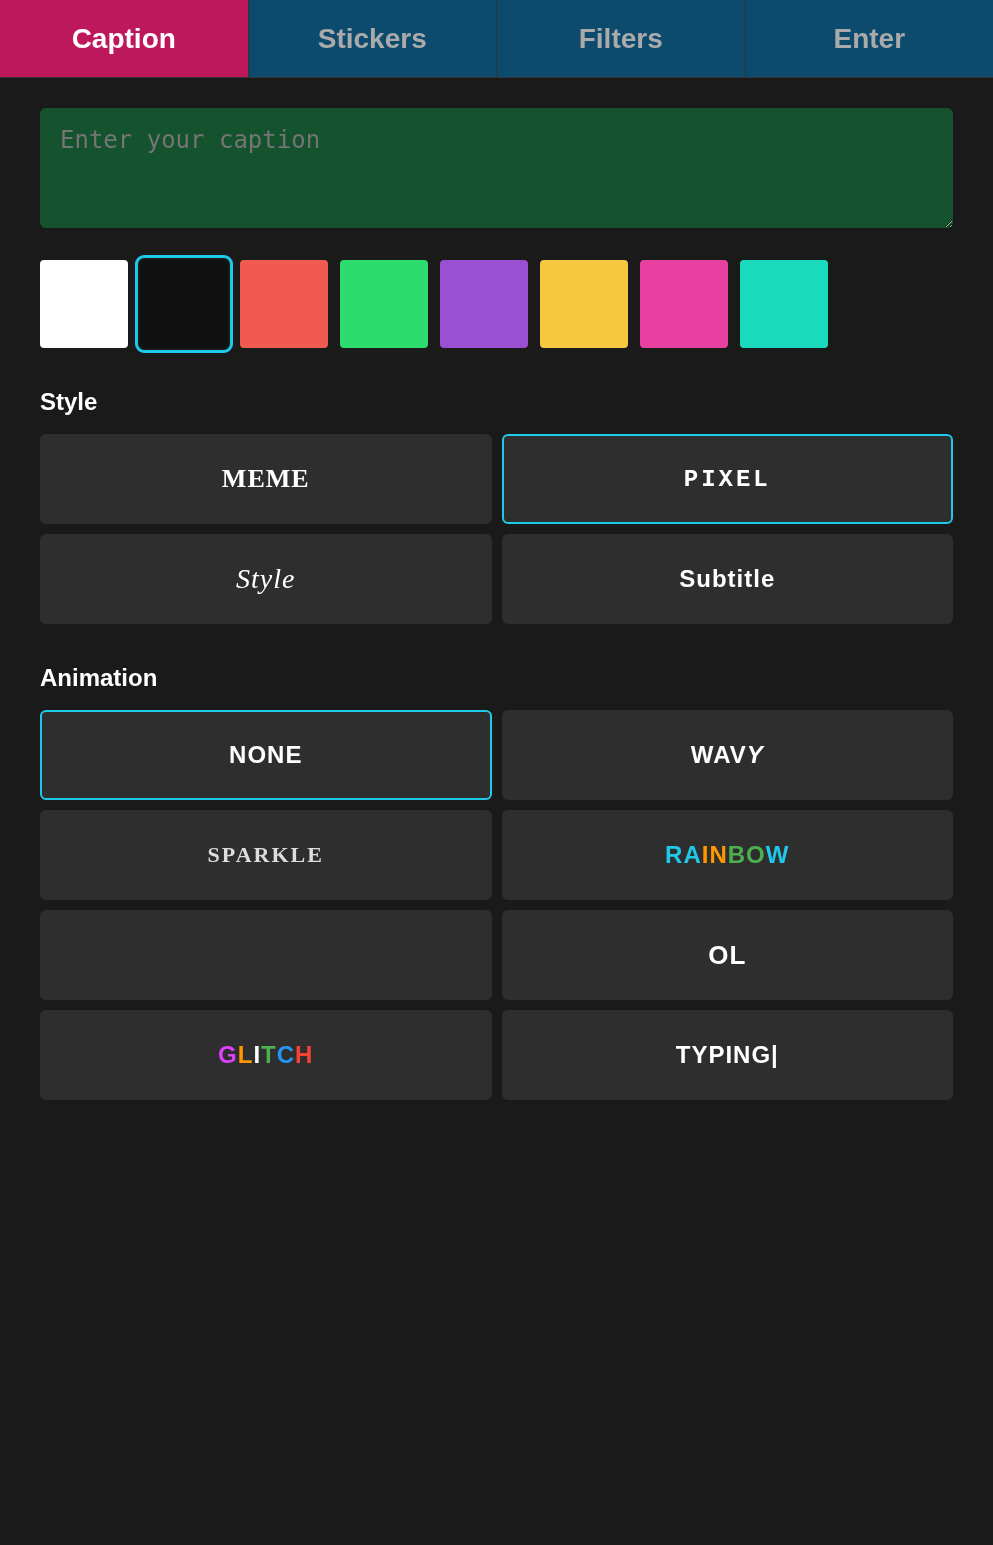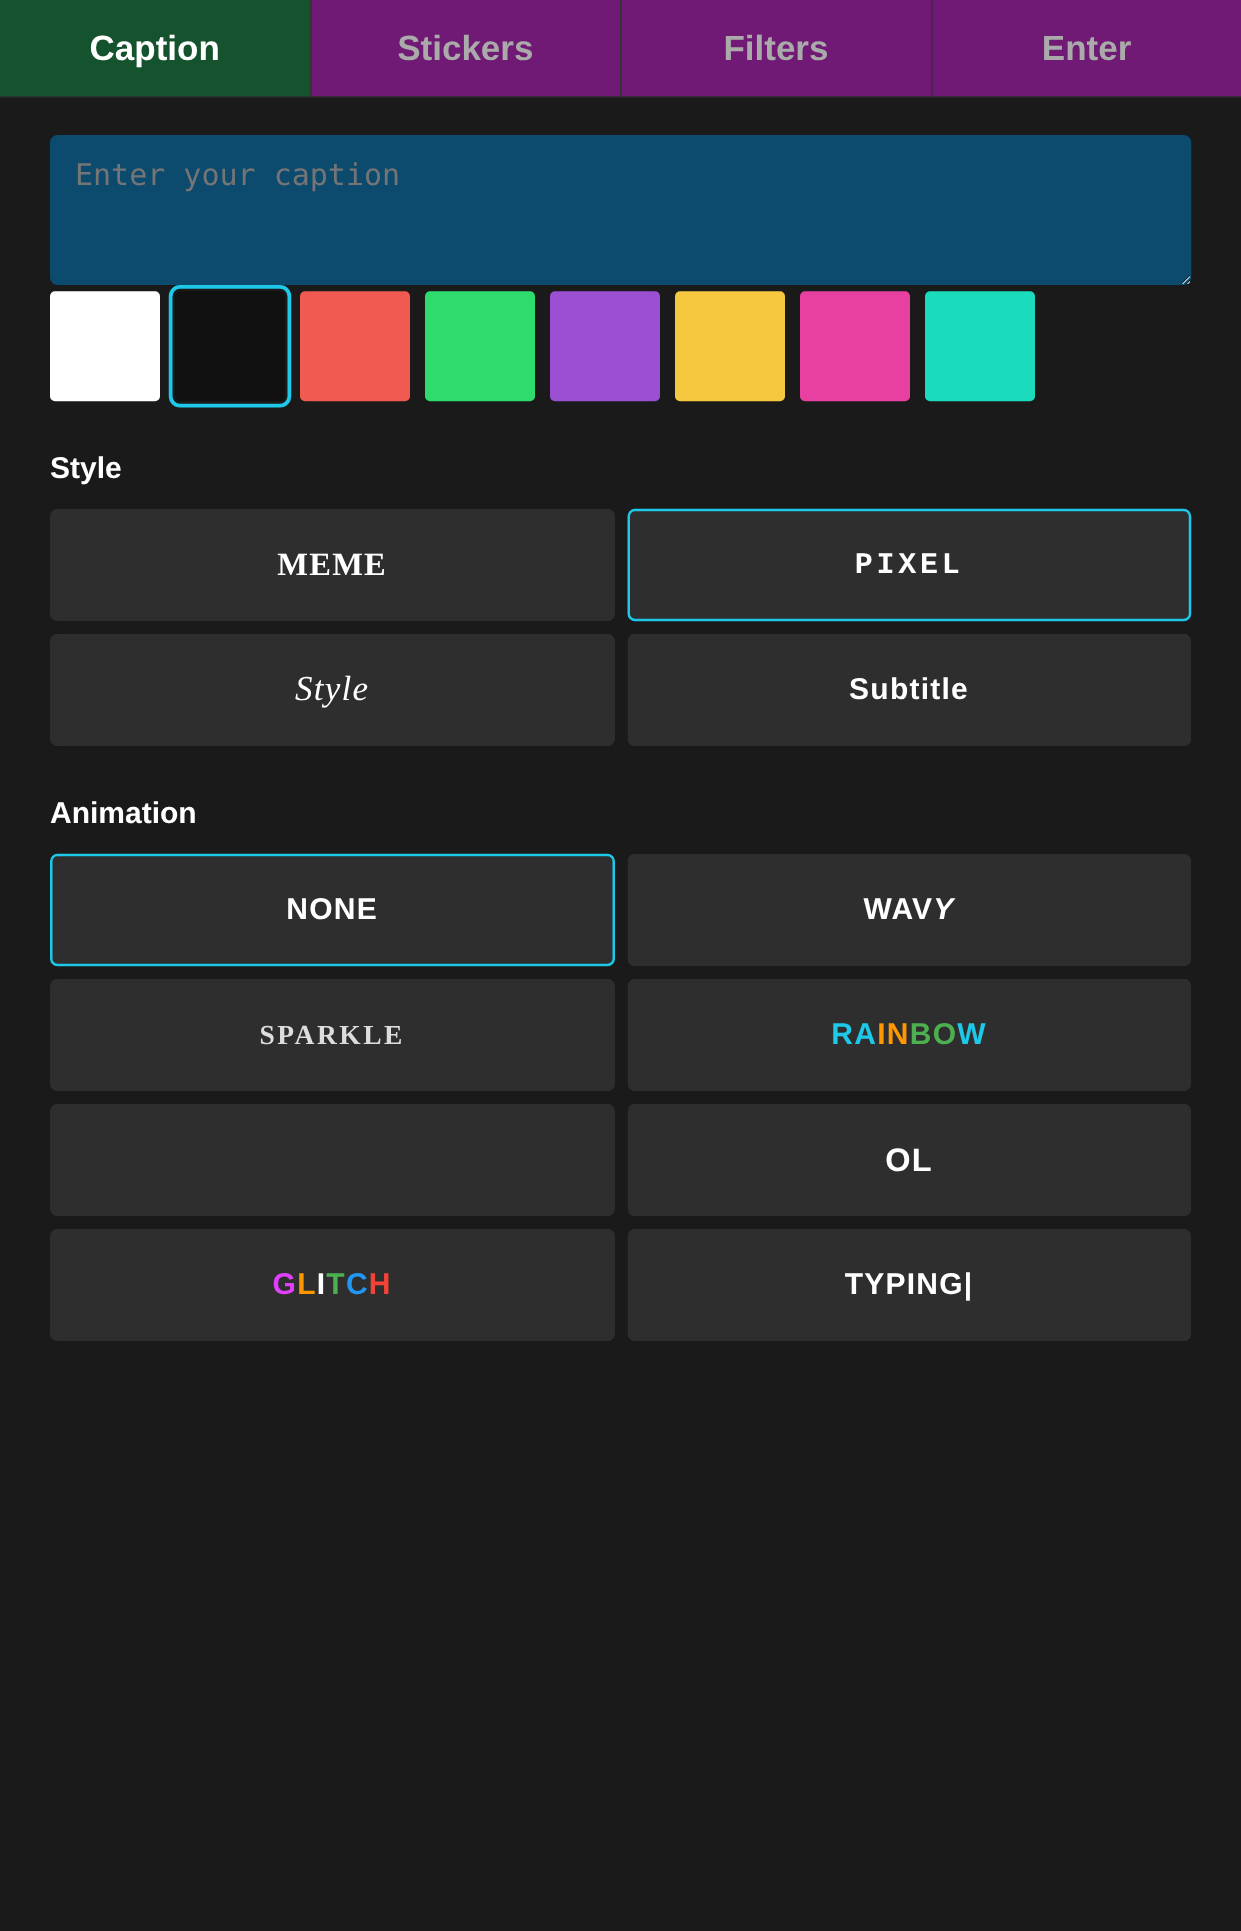--- a/index.html
+++ b/index.html
@@ -18,47 +18,48 @@
       border-bottom: 1px solid #333;
     }
     .tab {
       flex: 1;
       display: flex;
       align-items: center;
       justify-content: center;
       font-size: 28px;
       font-weight: 600;
       cursor: pointer;
-      background: #701a75;
+      background: #0c4a6e;
       color: #aaa;
       border-right: 1px solid #333;
     }
     .tab:last-child { border-right: none; }
     .tab.active {
-      background: #14532d;
+      background: #be185d;
       color: #fff;
     }
 
     
     .content {
       padding: 30px 40px;
     }
 
     
     .caption-input {
       width: 100%;
       height: 120px;
-      background: #0c4a6e;
+      background: #14532d;
       border: none;
       border-radius: 6px;
       padding: 18px 20px;
       font-size: 24px;
       color: #999;
       resize: vertical;
       outline: none;
+      margin-bottom: 28px;
     }
 
     
     .color-row {
       display: flex;
       gap: 12px;
       margin-bottom: 40px;
     }
     .color-swatch {
       width: 88px;

